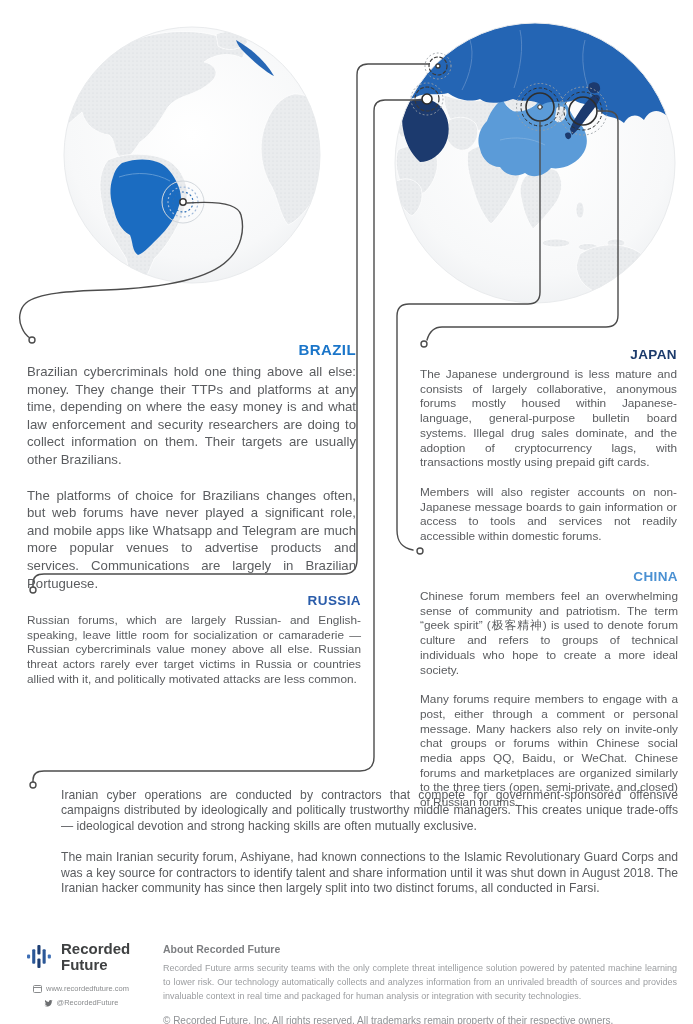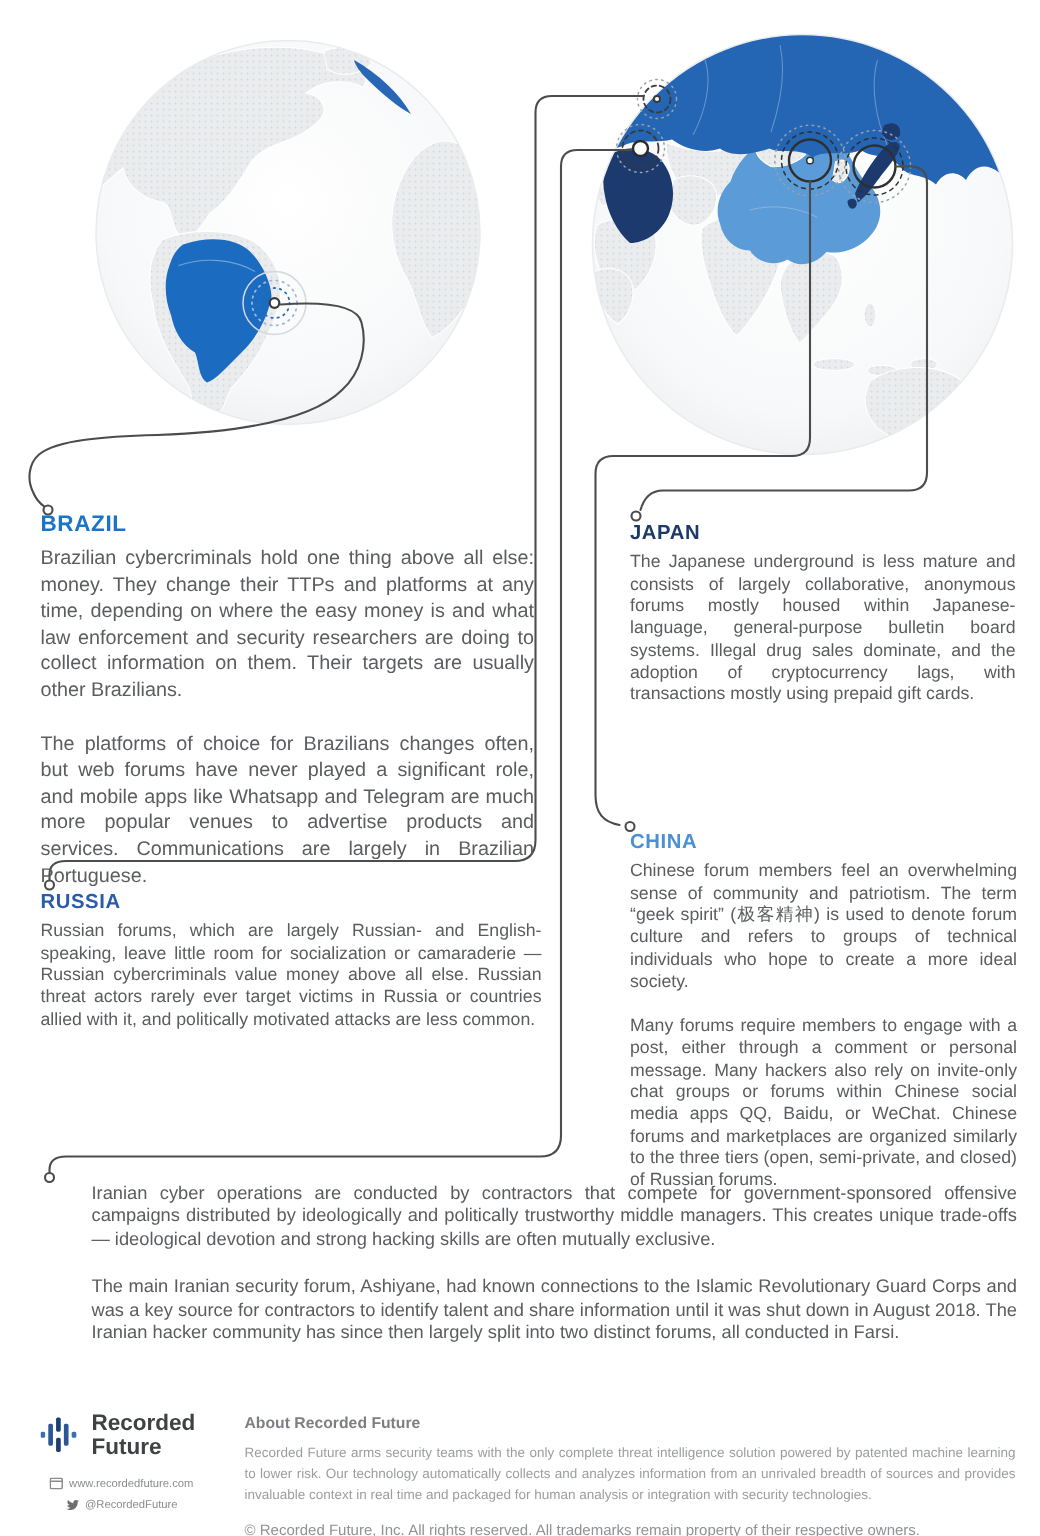--- a/index.html
+++ b/index.html
@@ -3,32 +3,32 @@
 <meta charset="utf-8">
 <style>
   html,body{margin:0;padding:0;}
   body{
     width:693px;height:1024px;position:relative;overflow:hidden;
     background:#ffffff;
     font-family:"Liberation Sans", sans-serif;
   }
   .map-svg{position:absolute;left:0;top:0;}
   .sec{position:absolute;}
-  .sec h2{margin:0 0 5px 0;letter-spacing:.4px;font-weight:700;}
+  .sec h2{margin:0 0 5px 0;letter-spacing:.4px;font-weight:700;text-align:right;}
   .sec p{margin:0;text-align:justify;color:#5a5c5f;}
   #sec-brazil{left:27px;top:341px;width:329px;}
   #sec-brazil h2{font-size:15px;color:#1a75c9;}
   #sec-brazil p{font-size:13.2px;line-height:17.6px;margin-bottom:18px;}
   #sec-japan{left:420px;top:347px;width:257px;}
   #sec-japan h2{font-size:13.5px;color:#1b3a6b;}
   #sec-japan p{font-size:11.8px;line-height:14.7px;margin-bottom:15px;}
   #sec-russia{left:27px;top:593px;width:334px;}
   #sec-russia h2{font-size:13.5px;color:#2a5caa;}
   #sec-russia p{font-size:11.8px;line-height:14.7px;margin-bottom:15px;}
-  #sec-china{left:420px;top:553px;width:258px;}
+  #sec-china{left:420px;top:569px;width:258px;}
   #sec-china h2{font-size:13.5px;color:#4a90d2;}
   #sec-china p{font-size:11.8px;line-height:14.7px;margin-bottom:15px;}
   #sec-iran{left:27px;top:788px;width:651px;}
   #sec-iran h2{font-size:13.5px;color:#1b3a6b;}
   #sec-iran p{font-size:12.2px;line-height:15.4px;margin-bottom:16px;margin-left:34px;}
 
   .footer{position:absolute;left:27px;top:941px;width:650px;display:flex;}
   .f-left{width:108px;flex:none;}
   .brand{display:flex;align-items:center;gap:7px;}
   .brand-name{font-size:15px;line-height:15.5px;color:#3f4142;font-weight:600;}
@@ -157,20 +157,21 @@
 
 <section class="sec" id="sec-brazil">
   <h2>BRAZIL</h2>
   <p>Brazilian cybercriminals hold one thing above all else: money. They change their TTPs and platforms at any time, depending on where the easy money is and what law enforcement and security researchers are doing to collect information on them. Their targets are usually other Brazilians.</p>
   <p>The platforms of choice for Brazilians changes often, but web forums have never played a significant role, and mobile apps like Whatsapp and Telegram are much more popular venues to advertise products and services. Communications are largely in Brazilian Portuguese.</p>
 </section>
 
 <section class="sec" id="sec-japan">
   <h2>JAPAN</h2>
   <p>The Japanese underground is less mature and consists of largely collaborative, anonymous forums mostly housed within Japanese-language, general-purpose bulletin board systems. Illegal drug sales dominate, and the adoption of cryptocurrency lags, with transactions mostly using prepaid gift cards.</p>
+  <p>Members will also register accounts on non-Japanese message boards to gain information or access to tools and services not readily accessible within domestic forums.</p>
 </section>
 
 <section class="sec" id="sec-russia">
   <h2>RUSSIA</h2>
   <p>Russian forums, which are largely Russian- and English-speaking, leave little room for socialization or camaraderie — Russian cybercriminals value money above all else. Russian threat actors rarely ever target victims in Russia or countries allied with it, and politically motivated attacks are less common.</p>
 </section>
 
 <section class="sec" id="sec-china">
   <h2>CHINA</h2>
   <p>Chinese forum members feel an overwhelming sense of community and patriotism. The term “geek spirit” (极客精神) is used to denote forum culture and refers to groups of technical individuals who hope to create a more ideal society.</p>

